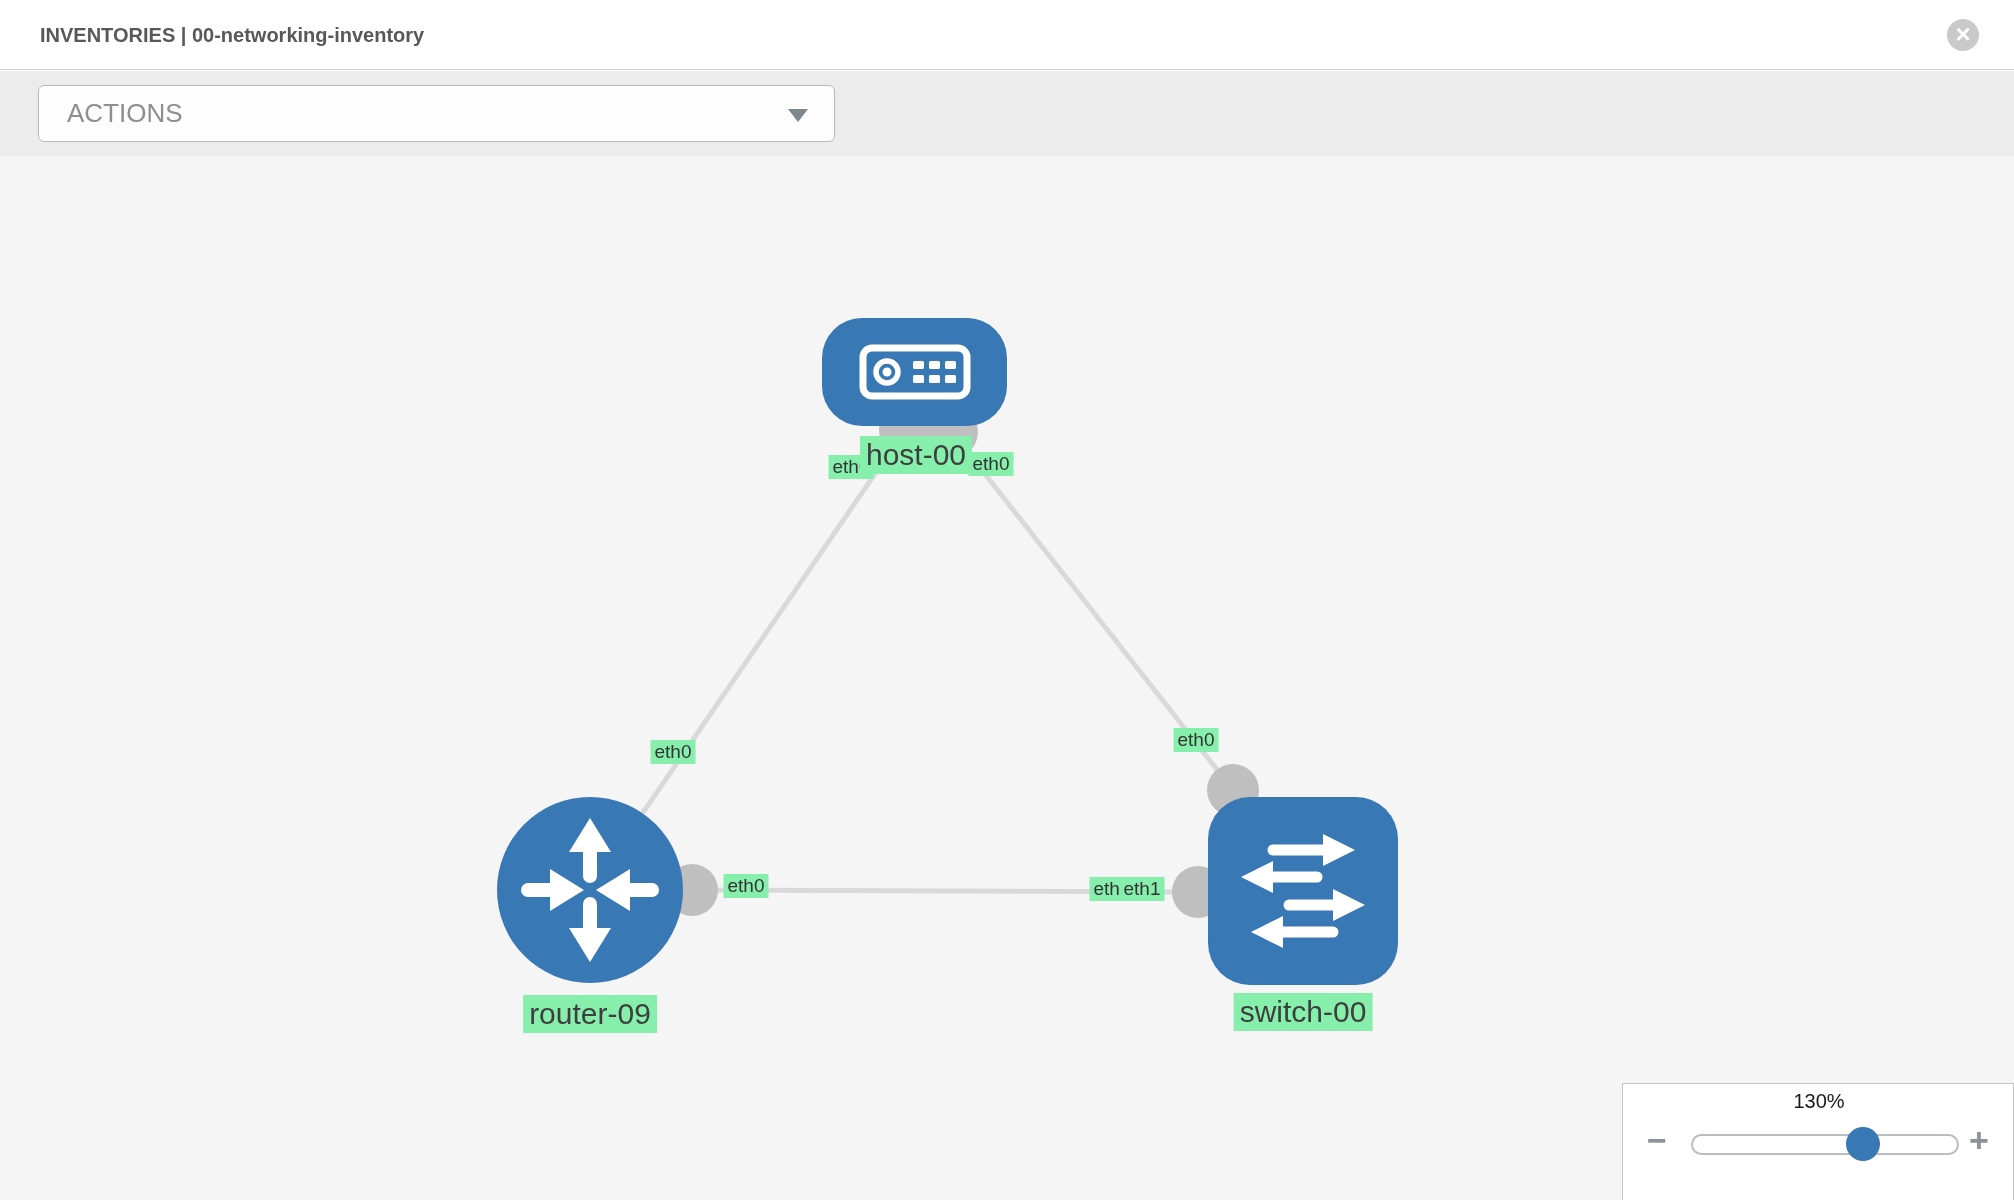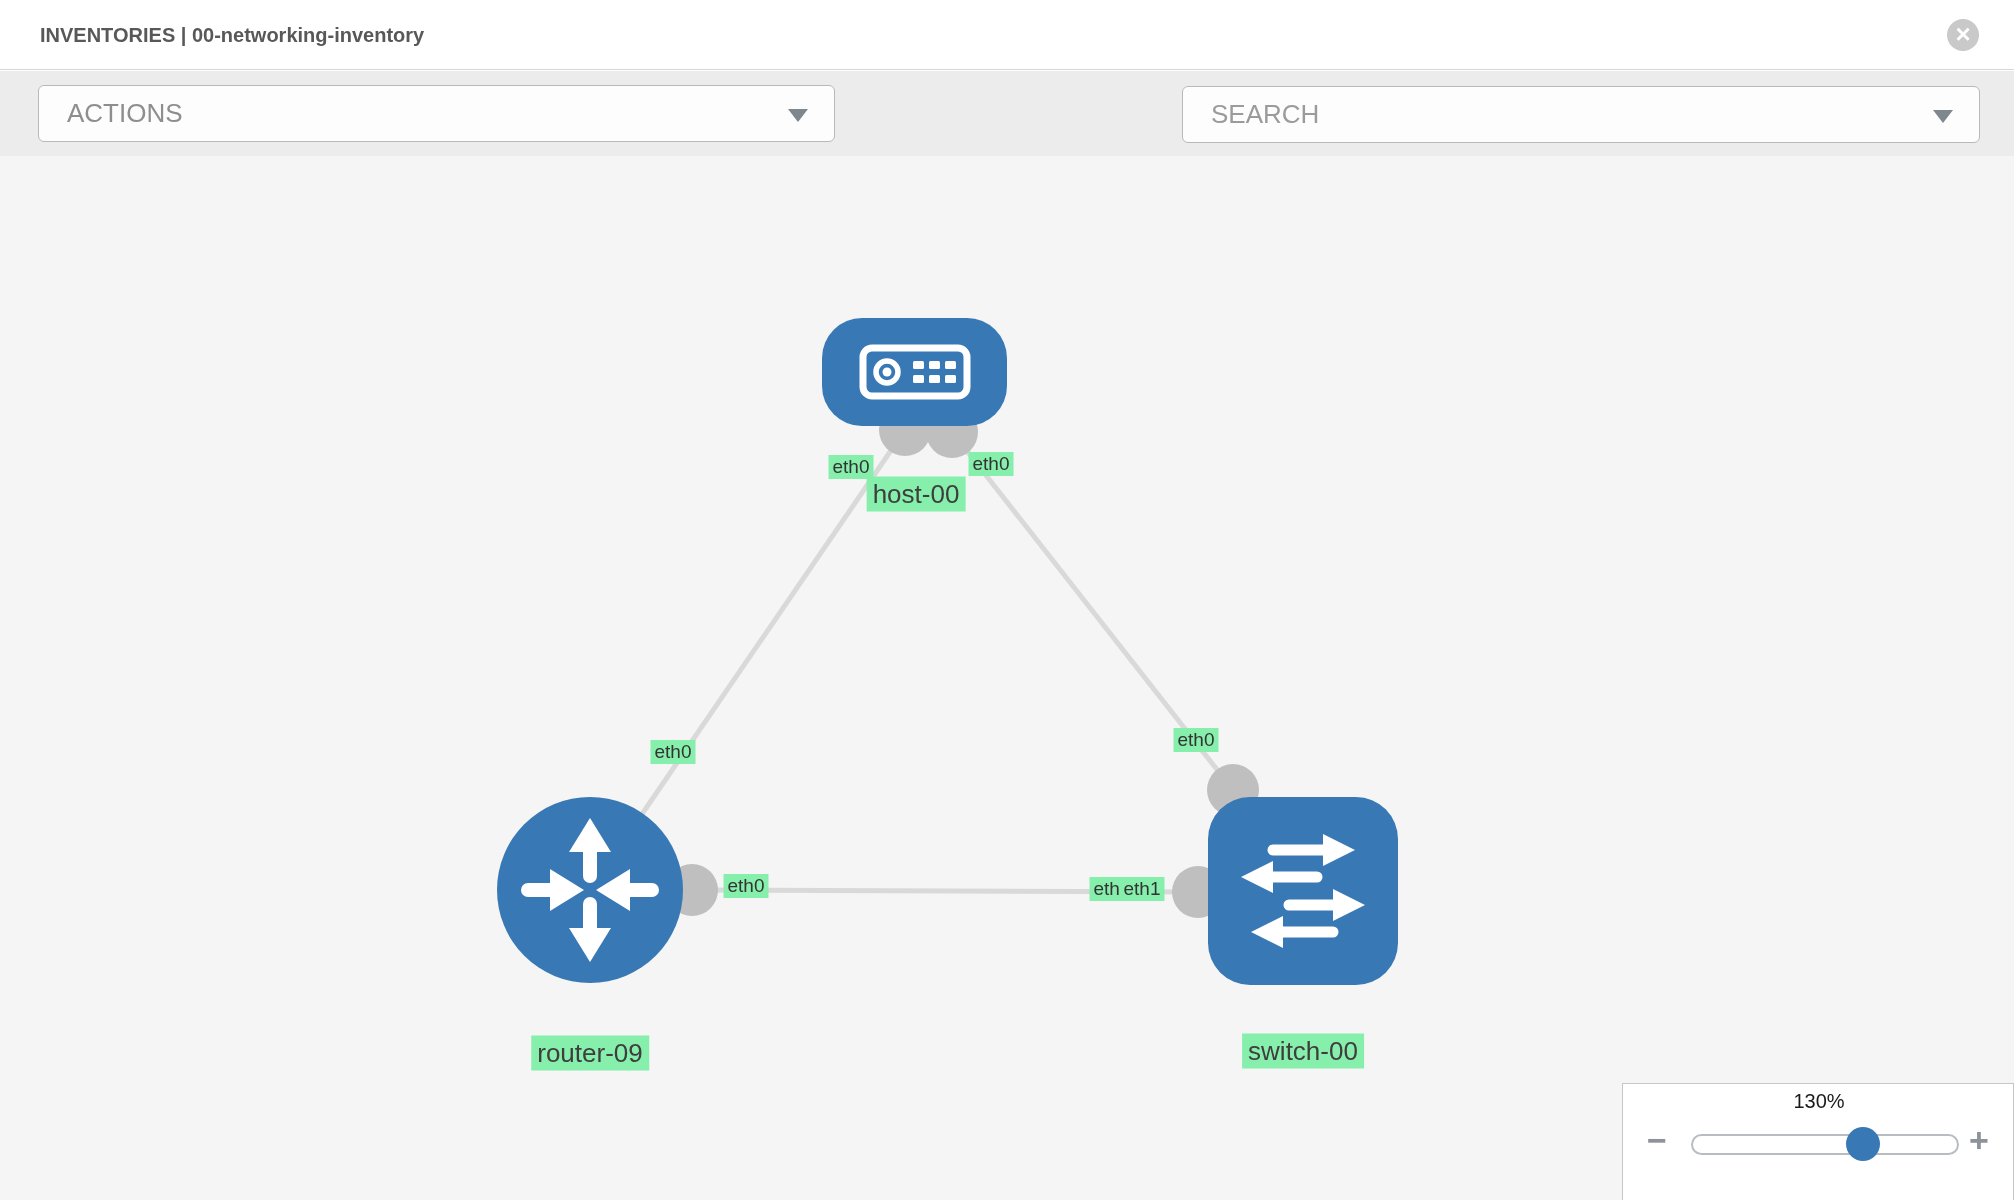--- a/index.html
+++ b/index.html
@@ -38,21 +38,21 @@
   .tool-key { left:1117px; }
 
   
   .canvas { position:absolute; left:0; top:156px; width:2014px; height:1044px;
             background:#f5f5f6; }
   .canvas svg.graph { position:absolute; left:0; top:0; }
 
   
   .glabel { position:absolute; transform:translate(-50%,-50%);
             background:#86efac; color:#3e3e3e; white-space:nowrap; }
-  .node-label { font-size:26px; padding:2px 6px;margin-top:39px; }
+  .node-label { font-size:30px; padding:2px 6px; }
   .iface-label { font-size:19px; padding:1px 4px; color:#333; }
 
   
   .zoom-panel { position:absolute; left:1622px; top:1083px; width:392px; height:150px;
                 background:#ffffff; border:1px solid #c6c6c6; }
   .zoom-level { position:absolute; left:0; top:6px; width:392px; text-align:center;
                 font-size:20px; color:#1a1a1a; }
   .zoom-minus, .zoom-plus { position:absolute; top:36px; font-size:34px; font-weight:700;
                             color:#8d939a; cursor:pointer; line-height:40px; }
   .zoom-minus { left:24px; }
@@ -84,24 +84,20 @@
 
     <svg class="tool-icon tool-key" viewBox="0 0 40 40">
       <g transform="translate(20,18) rotate(-45)">
         <circle cx="0" cy="-9" r="6.5" fill="none" stroke="#646b73" stroke-width="5"></circle>
         <rect x="-2.5" y="-4" width="5" height="24" fill="#646b73"></rect>
         <rect x="-8.5" y="10" width="6" height="4.5" fill="#646b73"></rect>
         <rect x="-8.5" y="16.5" width="6" height="4.5" fill="#646b73"></rect>
       </g>
     </svg>
 
-    <div class="combo combo-search">
-      <input class="combo-input" type="text" placeholder="SEARCH" style="">
-      <span class="caret"></span>
-    </div>
   </div>
 
   <div class="canvas">
     <svg class="graph" width="2014" height="1044" viewBox="0 0 2014 1044">
 
       <line x1="905" y1="274" x2="590" y2="734" stroke="#d9d9d9" stroke-width="5"></line>
       <line x1="952" y1="276" x2="1233" y2="634" stroke="#d9d9d9" stroke-width="5"></line>
       <line x1="692" y1="734" x2="1198" y2="736" stroke="#d9d9d9" stroke-width="5"></line>
 
       <circle cx="905" cy="274" r="26" fill="#bfbfbf"></circle>

